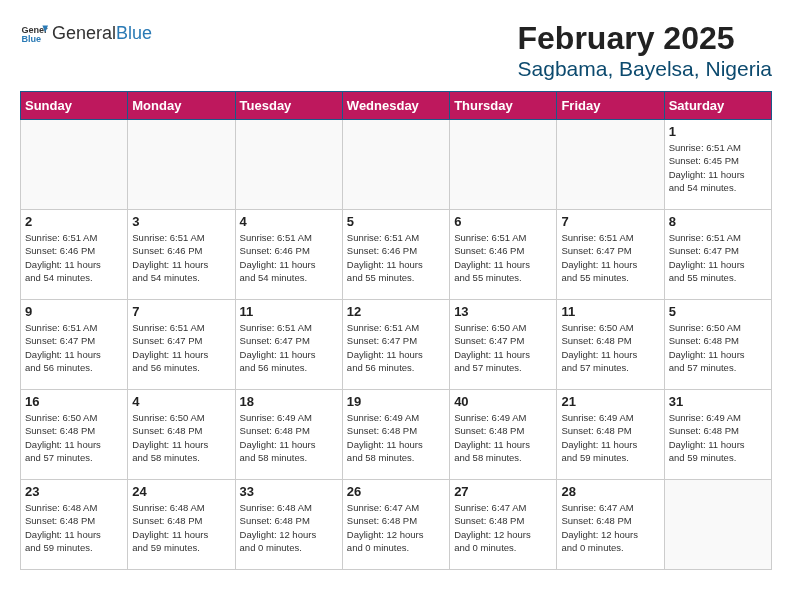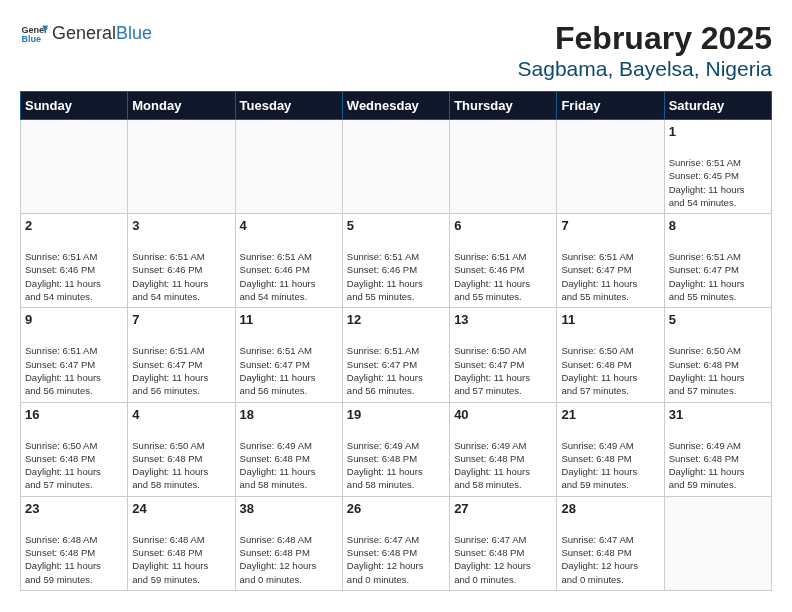--- a/index.html
+++ b/index.html
@@ -26,38 +26,38 @@
       font-weight: normal;
       line-height: 1.1;
     }
     .logo-general { color: #333; }
     .logo-blue { color: #2a7ab5; }
     .logo-icon {
       width: 28px;
       height: 28px;
     }
     .title-section {
-      text-align: right;
+      text-align: left;
     }
     .calendar-title {
       font-size: 32px;
       font-weight: bold;
       color: #222;
     }
     .calendar-subtitle {
       font-size: 21px;
       color: #0c4a6e;
     }
     table {
       width: 100%;
       border-collapse: collapse;
       table-layout: fixed;
     }
     th {
-      background-color: #0f172a;
+      background-color: #be185d;
       color: #fff;
       font-size: 13px;
       font-weight: bold;
       padding: 6px 4px;
       text-align: left;
       border: 1px solid #1a5a8a;
     }
     td {
       border: 1px solid #ccc;
       vertical-align: top;
@@ -74,21 +74,20 @@
       font-size: 13px;
       font-weight: bold;
       color: #222;
       display: block;
       margin-bottom: 2px;
     }
     .day-info {
       font-size: 9.5px;
       color: #333;
       line-height: 1.4;
-      margin-top: 17px;
     }
   </style>
 </head>
 <body>
 
 <div class="header-section">
   <div class="logo">
     <svg class="logo-icon" viewBox="0 0 40 40" xmlns="http://www.w3.org/2000/svg">
       <text x="2" y="18" font-size="13" font-weight="bold" fill="#333">General</text>
       <text x="2" y="32" font-size="13" font-weight="bold" fill="#2a7ab5">Blue</text>
@@ -296,21 +295,21 @@
 and 59 minutes.</div>
         </td>
         <td>
           <span class="day-number">24</span>
           <div class="day-info" style="white-space: pre-line;">Sunrise: 6:48 AM
 Sunset: 6:48 PM
 Daylight: 11 hours
 and 59 minutes.</div>
         </td>
         <td>
-          <span class="day-number">38</span>
+          <span class="day-number">33</span>
           <div class="day-info" style="white-space: pre-line;">Sunrise: 6:48 AM
 Sunset: 6:48 PM
 Daylight: 12 hours
 and 0 minutes.</div>
         </td>
         <td>
           <span class="day-number">26</span>
           <div class="day-info" style="white-space: pre-line;">Sunrise: 6:47 AM
 Sunset: 6:48 PM
 Daylight: 12 hours

